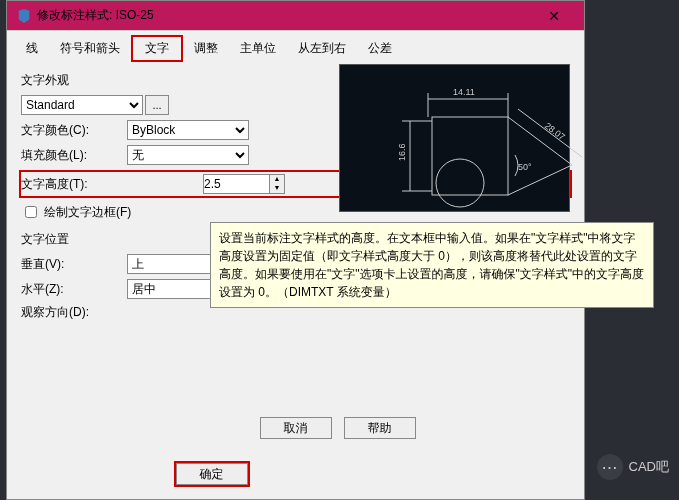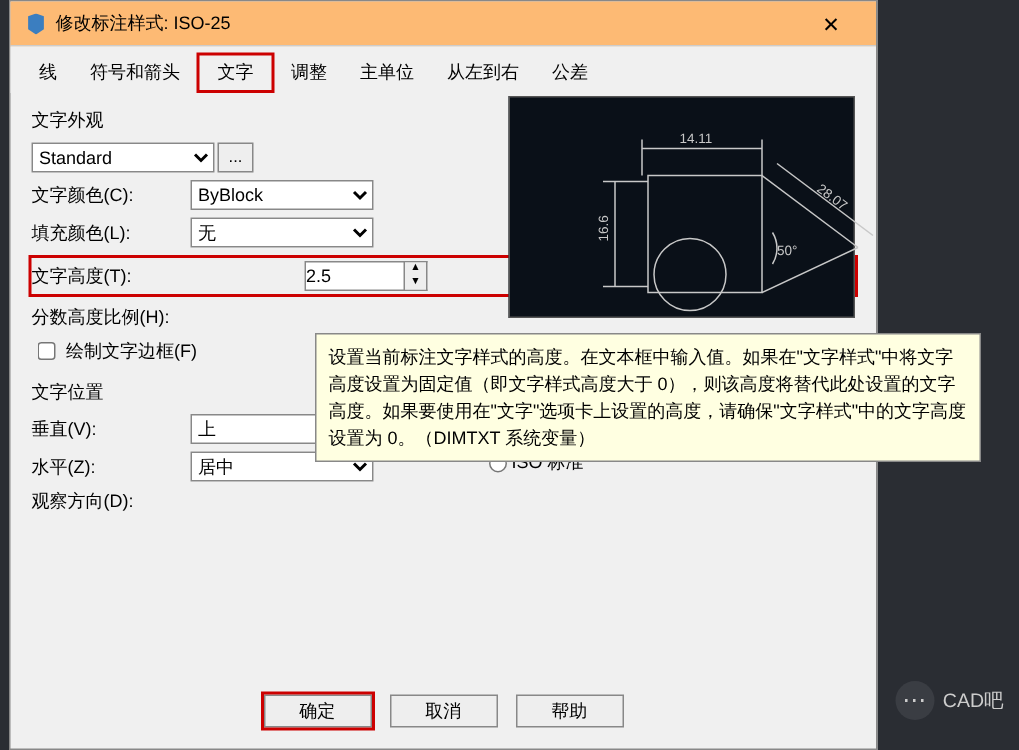--- a/index.html
+++ b/index.html
@@ -1,18 +1,18 @@
 <!DOCTYPE html>
 <html><head>
 <meta charset="utf-8">
 <style>
   * { box-sizing: border-box; font-family: "Microsoft YaHei", "SimSun", sans-serif; }
   body { margin: 0; background: #2a2d33; width: 679px; height: 500px; position: relative; overflow: hidden; }
   .dialog { position: absolute; left: 6px; top: 0; width: 579px; height: 500px; background: #f0f0f0; border: 1px solid #888; display: flex; flex-direction: column; }
-  .titlebar { height: 30px; background: #fdba74; display: flex; align-items: center; padding: 0 10px; border-bottom: 1px solid #ccc; }
+  .titlebar { height: 30px; background: #be185d; display: flex; align-items: center; padding: 0 10px; border-bottom: 1px solid #ccc; }
   .titlebar .app-icon { width: 14px; height: 14px; margin-right: 6px; }
   .titlebar .title { flex: 1; font-size: 12px; }
   .titlebar .close { width: 40px; text-align: center; font-size: 14px; }
   .tabs { display: flex; padding: 4px 8px 0 8px; background: #f0f0f0; font-size: 12px; position: relative; }
   .tab { padding: 4px 10px; border: 1px solid transparent; cursor: default; }
   .tab.active { background: #f0f0f0; border: 1px solid #aaa; border-bottom: 1px solid #f0f0f0; position: relative; z-index: 2; }
   .tab.hl { border: 2px solid #c00; padding: 3px 12px; }
   .tabline { border-bottom: 1px solid #aaa; margin: -1px 8px 0 8px; }
   .content { flex: 1; padding: 8px 14px; font-size: 12px; position: relative; }
   .group-title { font-size: 12px; margin: 2px 0 6px 0; }
@@ -29,21 +29,21 @@
   .spin div { width: 14px; height: 9px; background: #eee; font-size: 7px; text-align: center; line-height: 8px; }
   .row.hl { border: 2px solid #c00; padding: 2px 0; margin: 3px -2px; }
   .chk { display: flex; align-items: center; gap: 4px; }
   .chk input { width: 12px; height: 12px; }
   .radio-col { margin-left: 300px; margin-top: -90px; }
   .radio-row { display: flex; gap: 0; margin: 4px 0; font-size: 12px; }
   .radio-row input { width: 12px; height: 12px; }
   .preview { position: absolute; right: 14px; top: 2px; width: 231px; height: 148px; background: #0a1018; border: 1px solid #555; }
   .btnbar { display: flex; justify-content: center; gap: 12px; padding: 10px 0 14px 0; }
   .btn { width: 72px; height: 22px; border: 1px solid #888; background: #eee; font-size: 12px; text-align: center; line-height: 20px; }
-  .btn.hl { outline: 2px solid #c00; }
+  .btn.hl { outline: 2px solid #c00; margin-top: 46px; }
   .tooltip { position: absolute; left: 210px; top: 222px; width: 444px; background: #ffffe1; border: 1px solid #888; font-size: 12px; padding: 6px 8px; line-height: 1.5; z-index: 10; }
   .wm { position: absolute; right: 10px; bottom: 20px; display: flex; align-items: center; gap: 6px; color: #ccc; font-size: 13px; }
   .wm .circ { width: 26px; height: 26px; border-radius: 50%; background: #3a3d43; display: flex; align-items: center; justify-content: center; font-size: 16px; }
   .pvw-line { stroke: #c8c8c8; stroke-width: 1; fill: none; }
   .pvw-txt { fill: #c8c8c8; font-size: 9px; }
 </style>
 </head>
 <body>
 
 <div class="dialog">
@@ -118,23 +118,20 @@
         <span class="numbox">
           <input type="text" value="2.5" style="">
           <span class="spin">
               <div>▲</div>
               <div>▼</div>
             </span>
         </span>
       </span>
     </div>
 
-    <div class="row">
-      <span class="label-col" style="width:130px">分数高度比例(H):</span>
-    </div>
 
     <div class="row chk">
       <input type="checkbox" style="">
       <span>绘制文字边框(F)</span>
     </div>
 
     <div class="group-title" style="margin-top:10px">文字位置</div>
 
     <div class="row">
       <span class="label-col">垂直(V):</span>

